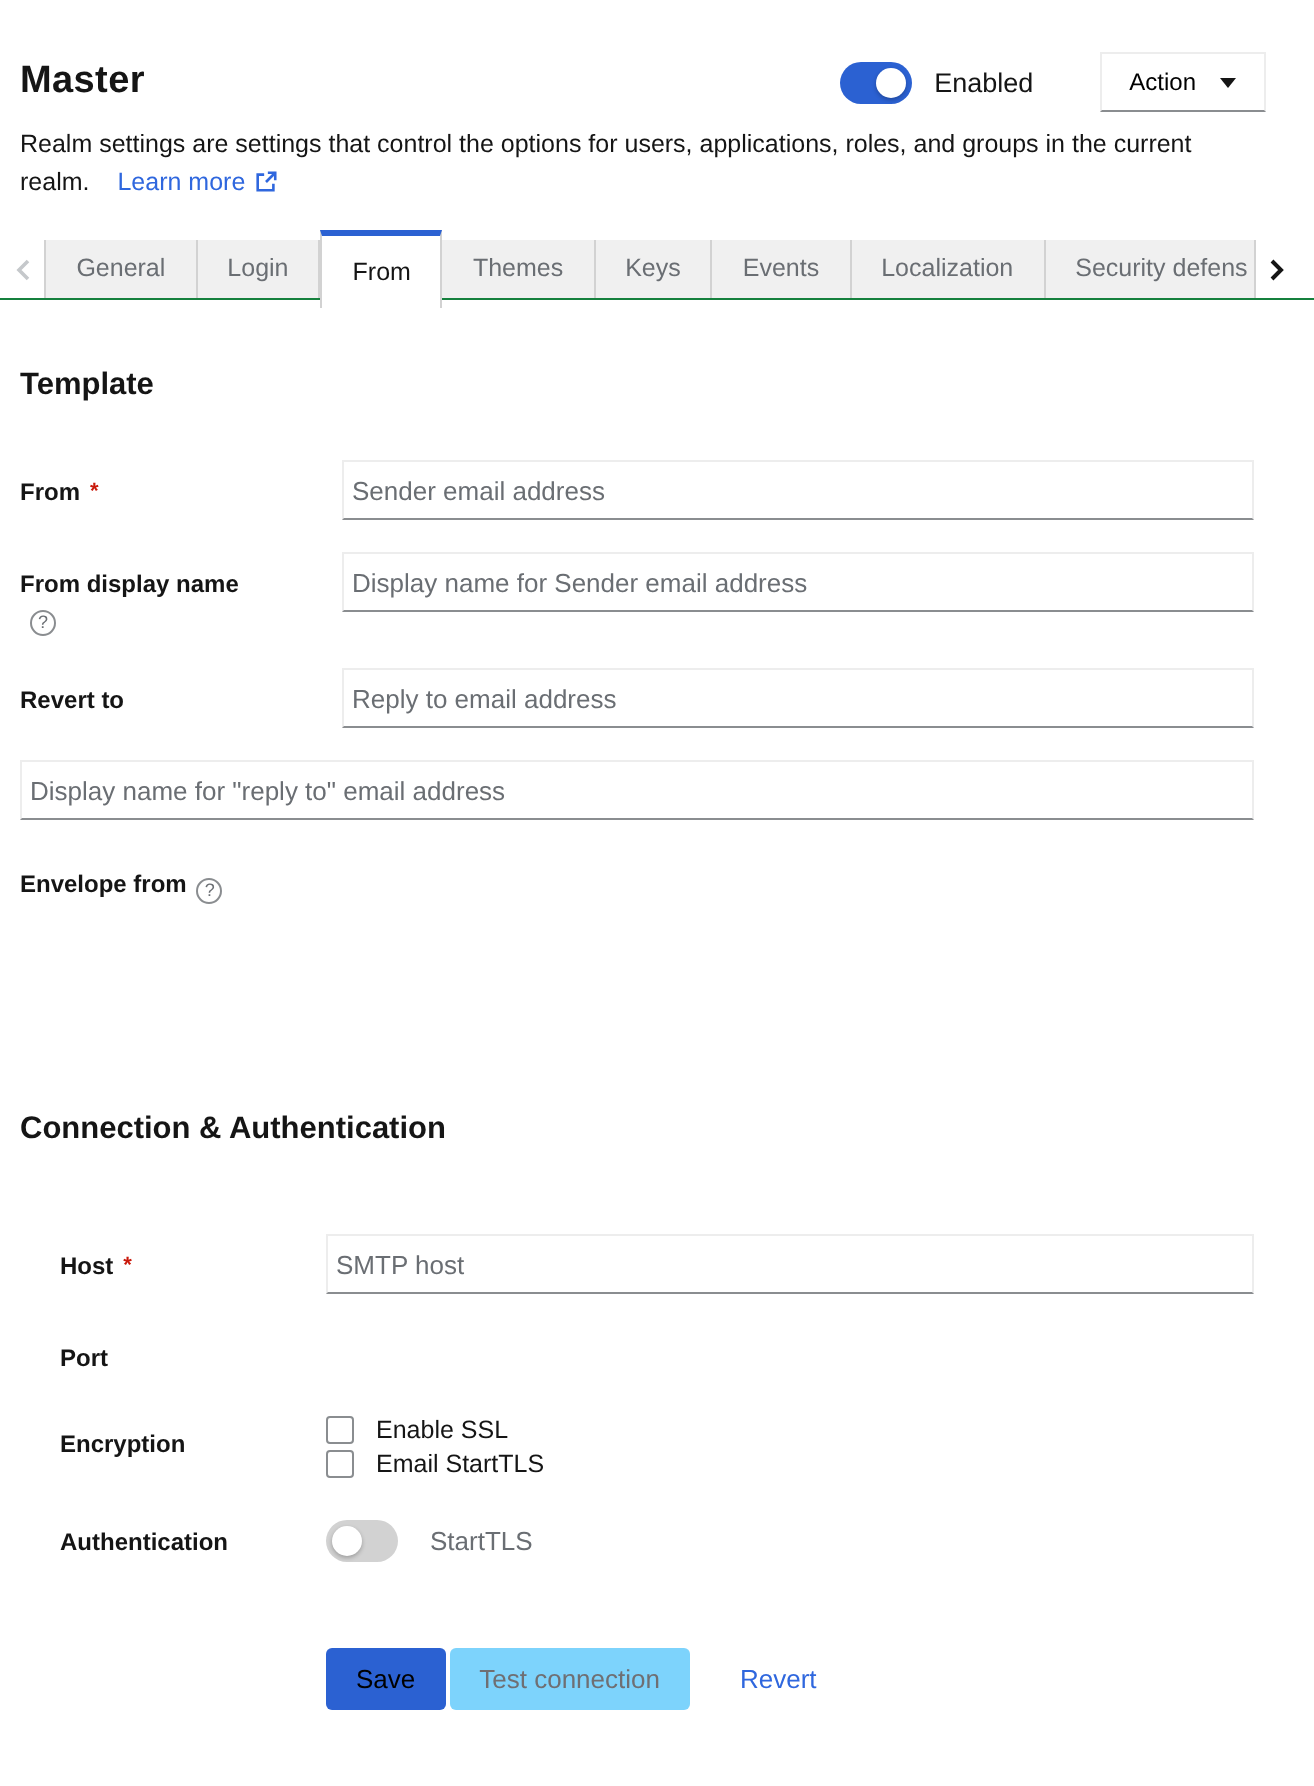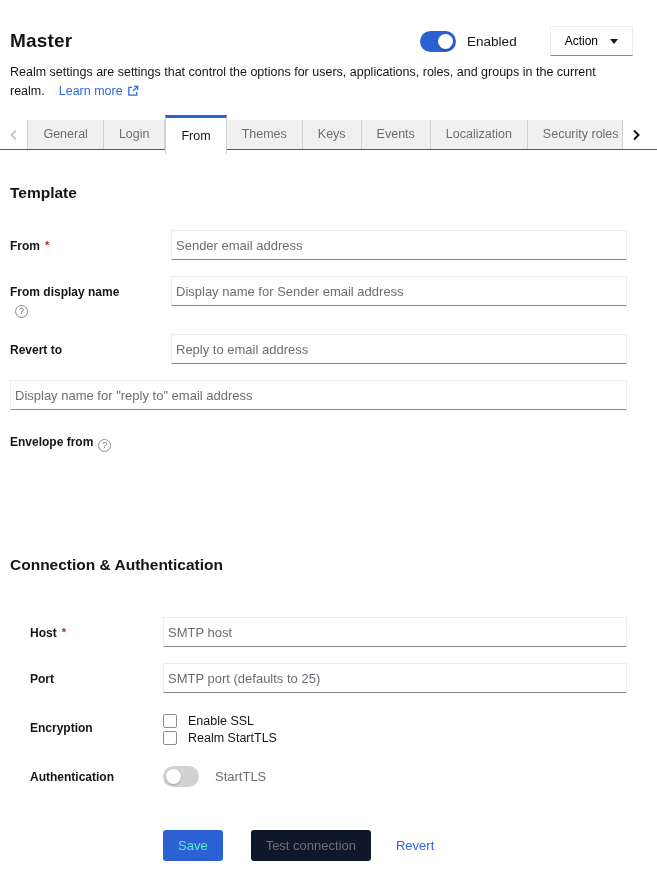--- a/index.html
+++ b/index.html
@@ -97,22 +97,22 @@
 
   .auth-row { margin-top: 21px; align-items: center; }
   .toggle-state-label { font-size: 13px; color: #6a6e73; margin-left: 16px; }
   .encryption-row { margin-top: 19px; }
 
   
   .footer-actions { margin-top: 43px; padding-left: 163px; display: flex;
     align-items: center; }
   .btn { font-family: "Liberation Sans", sans-serif; font-size: 13px;
     padding: 8px 15px; border: none; border-radius: 3px; cursor: pointer; }
-  .btn-primary { background: #2b61d2; color: #5eead4; }
-  .btn-disabled { background: #0f172a; color: #6f6f73; margin-left: 28px;
+  .btn-primary { background: #2b61d2; color: #000000; }
+  .btn-disabled { background: #7dd3fc; color: #6f6f73; margin-left: 2px;
     cursor: default; }
   .btn-link { background: none; color: #2f67de; margin-left: 25px;
     padding: 8px 0; }
 </style>
 </head>
 <body>
 
 <div class="page">
 
   <div class="header">
@@ -142,21 +142,21 @@
           <path d="M7 1.5 L2.5 6 L7 10.5"></path>
         </svg>
     </button>
     <div class="tab first">General</div>
     <div class="tab">Login</div>
     <div class="tab active">From</div>
     <div class="tab">Themes</div>
     <div class="tab">Keys</div>
     <div class="tab">Events</div>
     <div class="tab">Localization</div>
-    <div class="tab clipped">Security roles</div>
+    <div class="tab clipped">Security defens</div>
     <button class="tab-scroll right">
       <svg width="9" height="12" viewBox="0 0 9 12" fill="none" stroke="#151515" stroke-width="2">
           <path d="M2 1.5 L6.5 6 L2 10.5"></path>
         </svg>
     </button>
   </div>
 
   <h2 class="section-heading template-heading">Template</h2>
 
   <div class="form-row template-row first">
@@ -184,33 +184,32 @@
 
   <h2 class="section-heading connection-heading">Connection &amp; Authentication</h2>
 
   <div class="form-row connection-row first">
     <div class="field-label-col"><span>Host</span><span class="required-mark">*</span></div>
     <input class="text-input" type="text" placeholder="SMTP host" style="">
   </div>
 
   <div class="form-row connection-row">
     <div class="field-label-col"><span>Port</span></div>
-    <input class="text-input" type="text" placeholder="SMTP port (defaults to 25)" style="">
   </div>
 
   <div class="form-row connection-row encryption-row">
     <div class="field-label-col"><span>Encryption</span></div>
     <div class="checkbox-group">
       <div class="checkbox-item">
         <div class="checkbox-box"></div>
         <span class="checkbox-label">Enable SSL</span>
       </div>
       <div class="checkbox-item">
         <div class="checkbox-box"></div>
-        <span class="checkbox-label">Realm StartTLS</span>
+        <span class="checkbox-label">Email StartTLS</span>
       </div>
     </div>
   </div>
 
   <div class="form-row connection-row auth-row">
     <div class="field-label-col" style="padding-top:0"><span>Authentication</span></div>
     <div class="switch off">
       <div class="knob"></div>
     </div>
     <span class="toggle-state-label">StartTLS</span>

